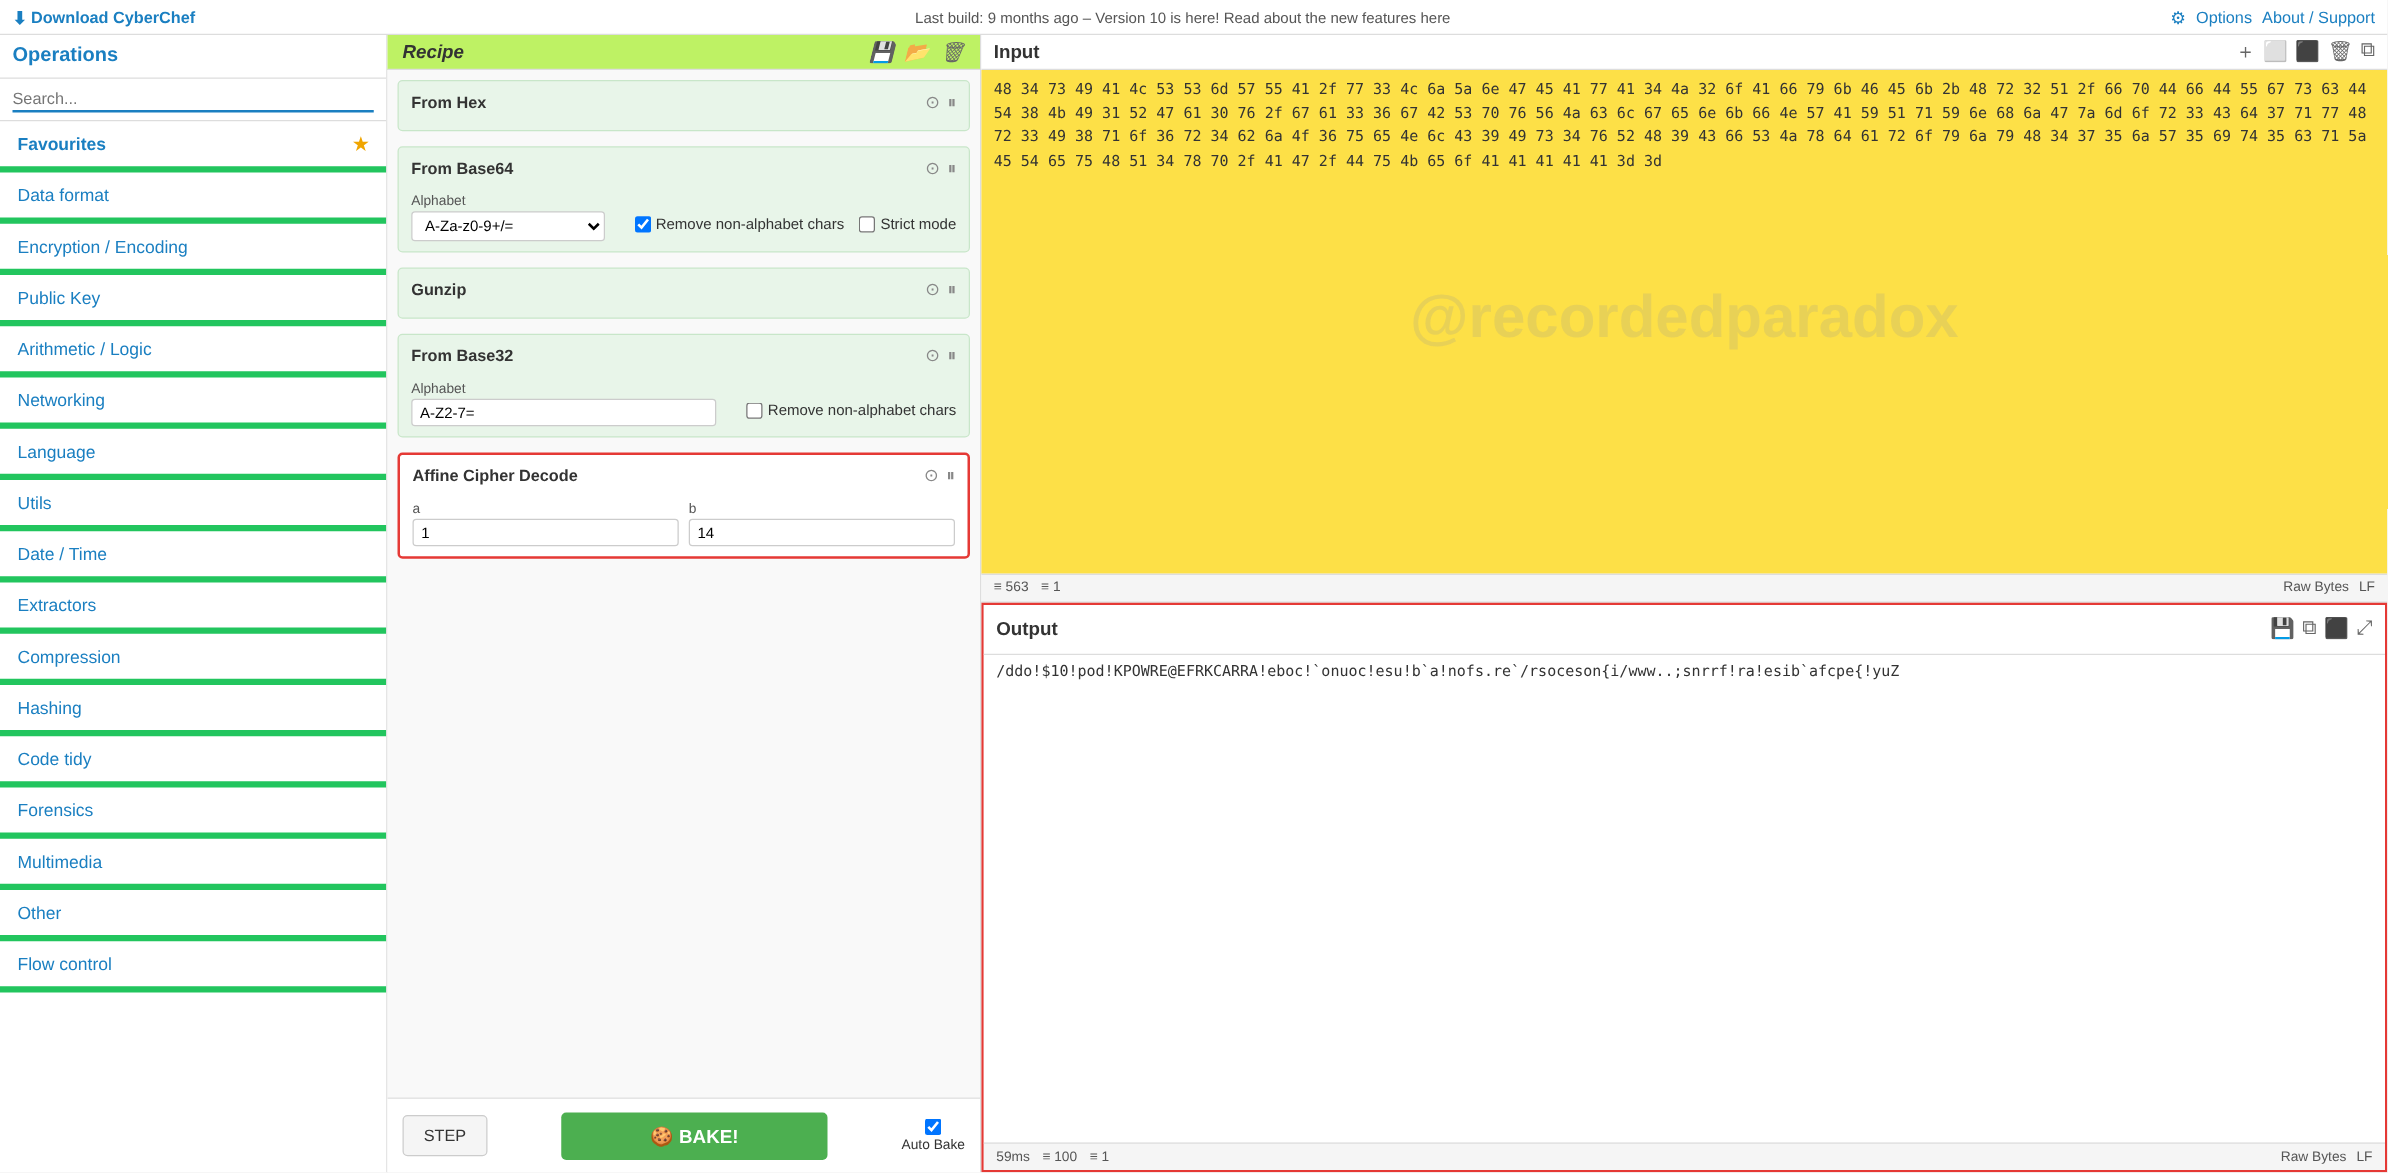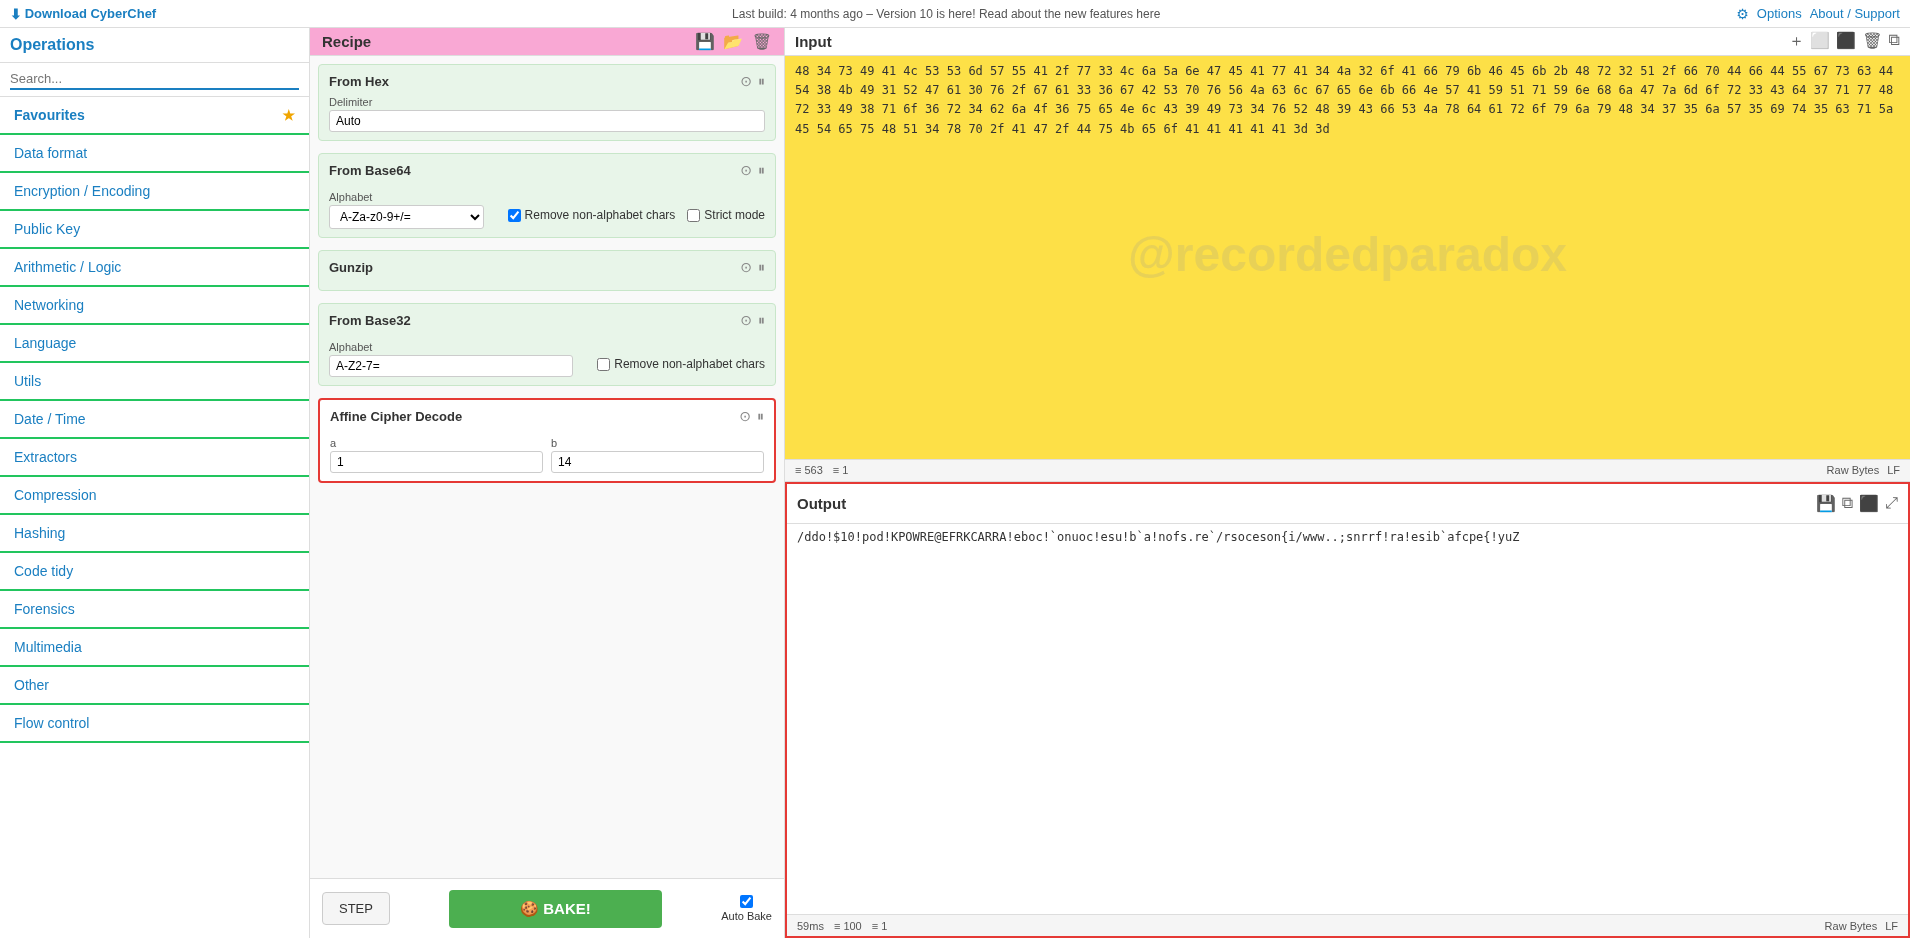--- a/index.html
+++ b/index.html
@@ -32,35 +32,36 @@
     #search-container {
       padding: 6px 10px; border-bottom: 1px solid #ddd;
     }
     #search-input {
       width: 100%; border: none; border-bottom: 2px solid #1a7fc1;
       outline: none; font-size: 13px; padding: 2px 0; color: #6d28d9;
       background: transparent;
     }
     .sidebar-item {
       padding: 10px 14px; font-size: 14px; color: #1a7fc1;
-      cursor: pointer; border-bottom: 2px solid #22c55e;
+      cursor: pointer; border-bottom: 5px solid #22c55e;
       display: flex; align-items: center; justify-content: space-between;
     }
     .sidebar-item.favourites { font-weight: bold; }
     .sidebar-item .star { color: #f0a500; }
 
     
     #recipe-area {
       width: 475px; display: flex; flex-direction: column; flex-shrink: 0;
       border-right: 1px solid #ddd; background: #f9f9f9;
     }
     #recipe-header {
       display: flex; align-items: center; justify-content: space-between;
-      padding: 8px 12px; border-bottom: 1px solid #ddd; background: #f9a8d4;
+      padding: 8px 12px; border-bottom: 1px solid #ddd; background: #bef264;
       height: 28px;
+      font-style: italic;
     }
     #recipe-header-title { font-size: 15px; font-weight: bold; color: #333; }
     #recipe-header-icons { display: flex; gap: 8px; color: #666; }
     #recipe-header-icons span { cursor: pointer; font-size: 16px; }
 
     #recipe-content { flex: 1; overflow-y: auto; padding: 8px; }
 
     .recipe-step {
       background: #e8f5e9; border: 1px solid #c8e6c9; border-radius: 4px;
       margin-bottom: 12px; padding: 8px 10px;
@@ -174,21 +175,21 @@
 <body>
 
 <div id="topbar">
   <div id="topbar-left">
     <a href="#" id="download-link">
       <span id="download-icon">⬇</span>
       <span>Download CyberChef</span>
     </a>
   </div>
   <div id="topbar-center">
-    <span>Last build: 4 months ago – Version 10 is here! Read about the new features here</span>
+    <span>Last build: 9 months ago – Version 10 is here! Read about the new features here</span>
   </div>
   <div id="topbar-right">
     <span class="gear-icon">⚙</span>
     <a href="#">Options</a>
     <a href="#">About / Support</a>
   </div>
 </div>
 
 <div id="main">
 
@@ -231,24 +232,20 @@
     <div id="recipe-content">
 
       <div class="recipe-step">
         <div class="recipe-step-header">
           <span class="recipe-step-title">From Hex</span>
           <div class="recipe-step-icons">
             <span>⊙</span>
             <span>⏸</span>
           </div>
         </div>
-        <div class="recipe-field">
-          <label>Delimiter</label>
-          <input type="text" value="Auto" style="">
-        </div>
       </div>
 
       <div class="recipe-step">
         <div class="recipe-step-header">
           <span class="recipe-step-title">From Base64</span>
           <div class="recipe-step-icons">
             <span>⊙</span>
             <span>⏸</span>
           </div>
         </div>

